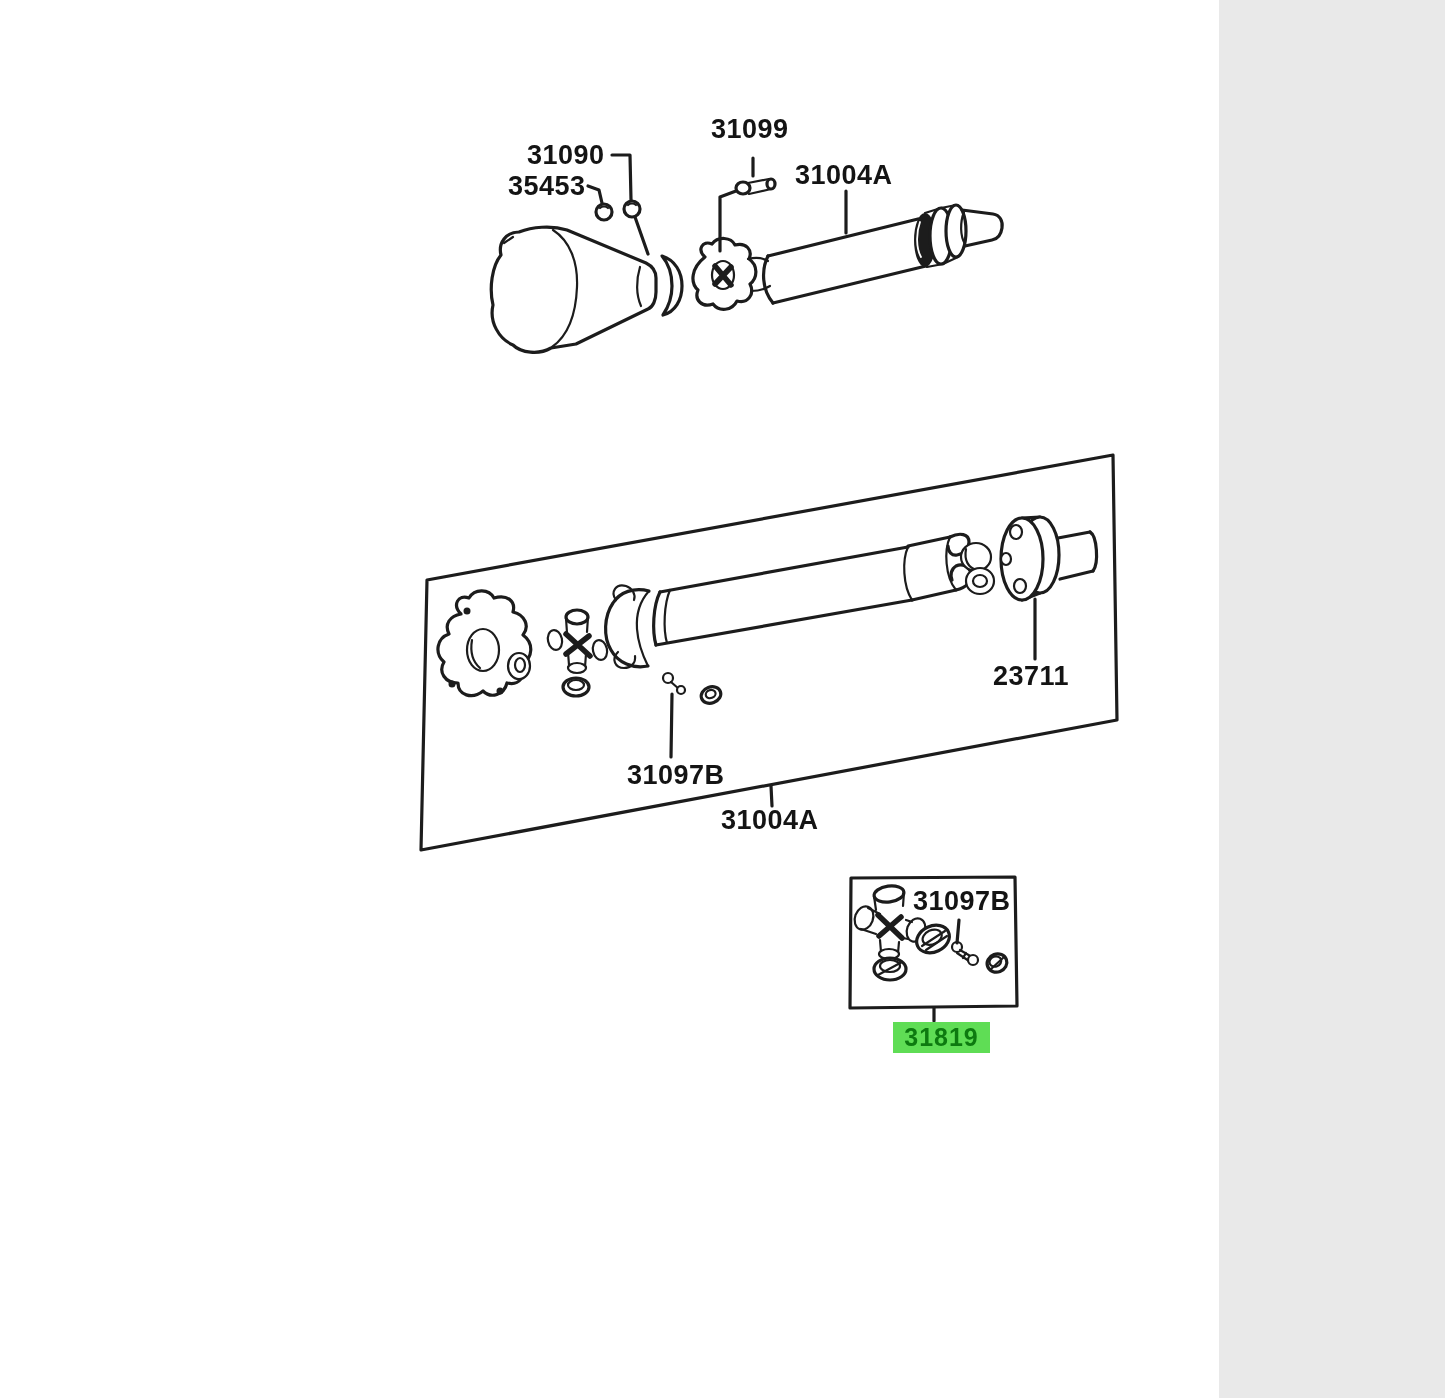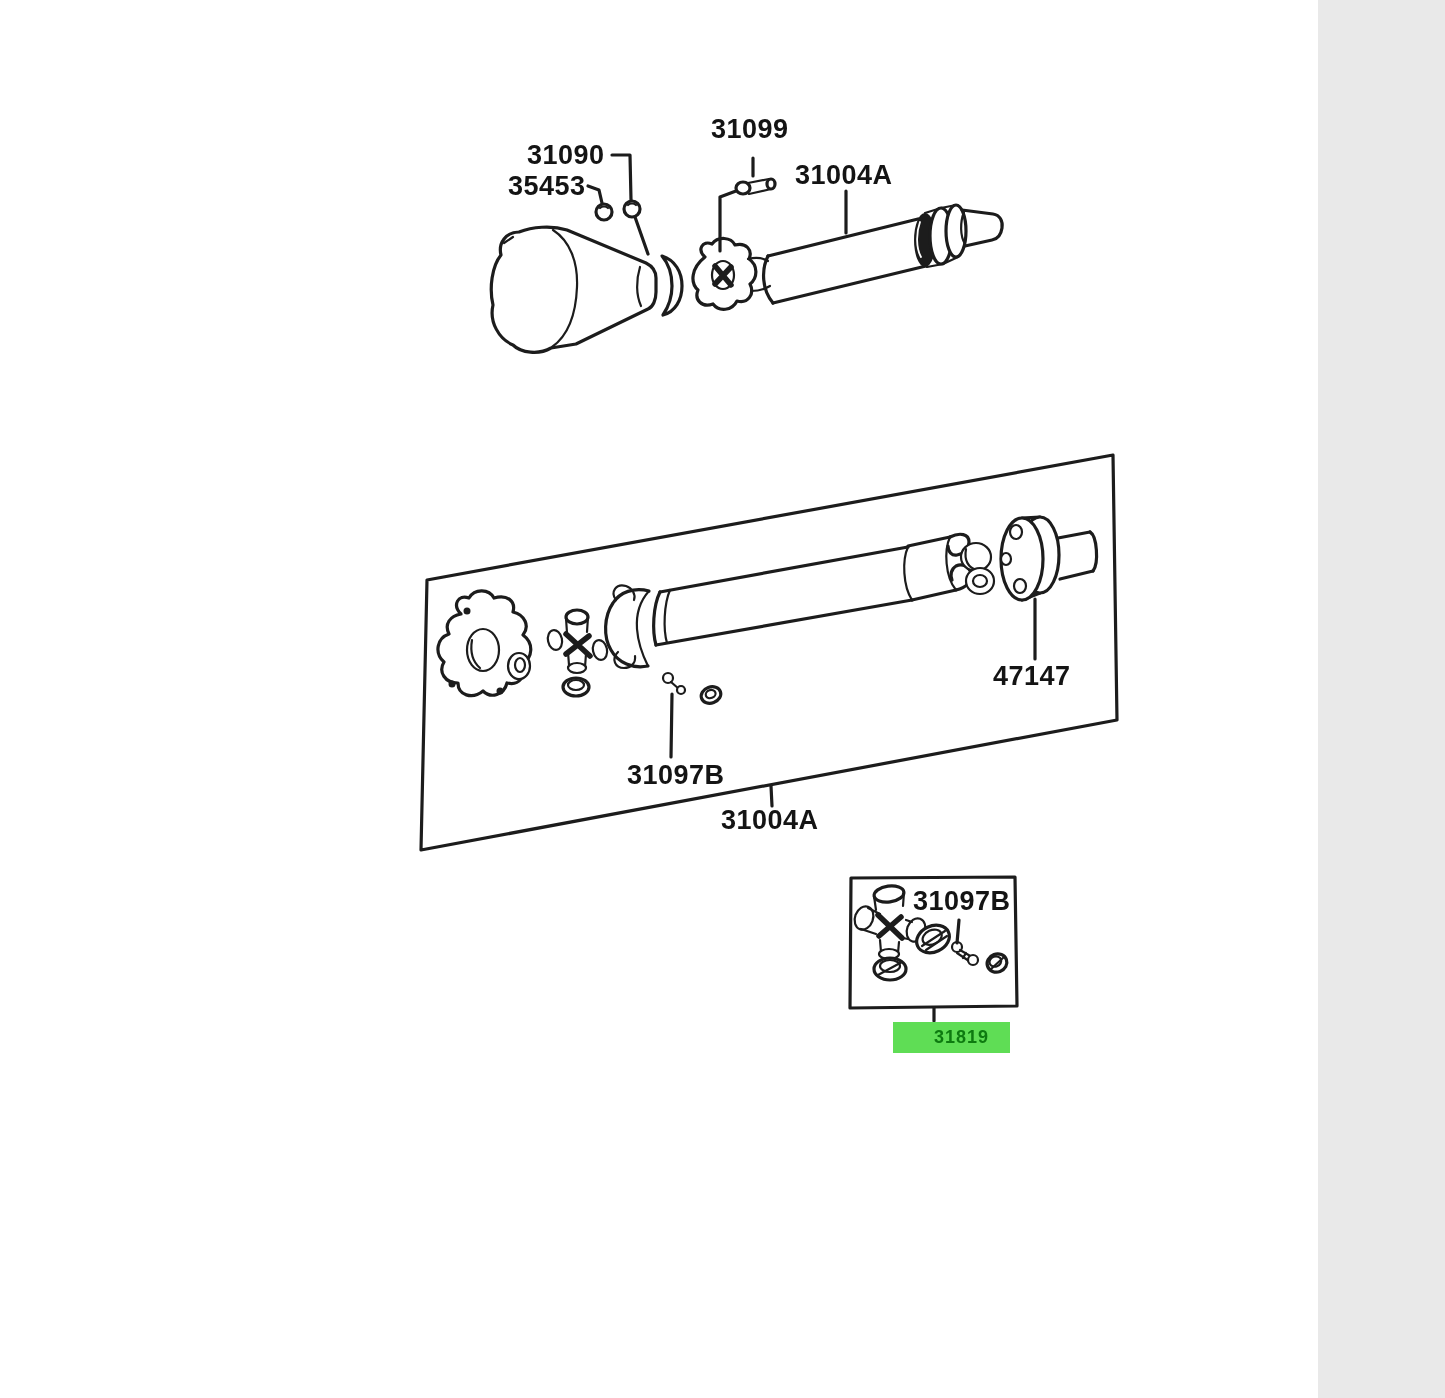--- a/index.html
+++ b/index.html
@@ -3,41 +3,41 @@
 <meta charset="utf-8">
 <style>
   :root{
     --bg:#ffffff;
     --ink:#1c1c1c;
     --highlight-bg:#5fdd55;
     --highlight-fg:#0d7a10;
   }
   html,body{margin:0;padding:0;background:#e9e9e9;}
   .stage{
-    position:relative;width:1318px;height:1398px;background:var(--bg);
+    position:relative;width:1219px;height:1398px;background:var(--bg);
     overflow:hidden;font-family:"Liberation Sans",sans-serif;
   }
   .stage svg{position:absolute;left:0;top:0;}
   
   .ln  {fill:none;stroke:var(--ink);stroke-width:3.2;stroke-linecap:round;stroke-linejoin:round;}
   .ln2 {fill:none;stroke:var(--ink);stroke-width:2.2;stroke-linecap:round;stroke-linejoin:round;}
   .fw  {fill:#ffffff;stroke:var(--ink);stroke-width:3.2;stroke-linecap:round;stroke-linejoin:round;}
   .fw2 {fill:#ffffff;stroke:var(--ink);stroke-width:2.2;stroke-linecap:round;stroke-linejoin:round;}
   .fd  {fill:var(--ink);stroke:none;}
   .wl  {fill:none;stroke:#ffffff;stroke-width:1.8;stroke-linecap:round;}
   .xk  {fill:none;stroke:var(--ink);stroke-width:5.5;stroke-linecap:round;}
   
   .callout{
     position:absolute;color:#141414;font-weight:bold;font-size:27px;
     line-height:27px;letter-spacing:0.5px;white-space:nowrap;
   }
   .callout-highlight{
     position:absolute;display:flex;align-items:center;justify-content:center;
     background:var(--highlight-bg);color:var(--highlight-fg);
-    font-weight:bold;font-size:18px;letter-spacing:1px;cursor:pointer;padding-left:20px;
+    font-weight:bold;font-size:25px;letter-spacing:1px;cursor:pointer;
   }
 </style>
 </head>
 <body>
 
 <div class="stage">
 
 <svg width="1445" height="1398" viewBox="0 0 1445 1398">
 
   <g>
@@ -224,21 +224,21 @@
 </svg>
 
 <div class="callout" style="left:527px;top:142px;">31090</div>
 
 <div class="callout" style="left:508px;top:173px;">35453</div>
 
 <div class="callout" style="left:711px;top:116px;">31099</div>
 
 <div class="callout" style="left:795px;top:162px;">31004A</div>
 
-<div class="callout" style="left:993px;top:663px;">47147</div>
+<div class="callout" style="left:993px;top:663px;">23711</div>
 
 <div class="callout" style="left:627px;top:762px;">31097B</div>
 
 <div class="callout" style="left:721px;top:807px;">31004A</div>
 
 <div class="callout" style="left:913px;top:888px;">31097B</div>
 
 <div class="callout-highlight" style="left:893px;top:1022px;width:97px;height:31px;">31819</div>
 
 </div>

